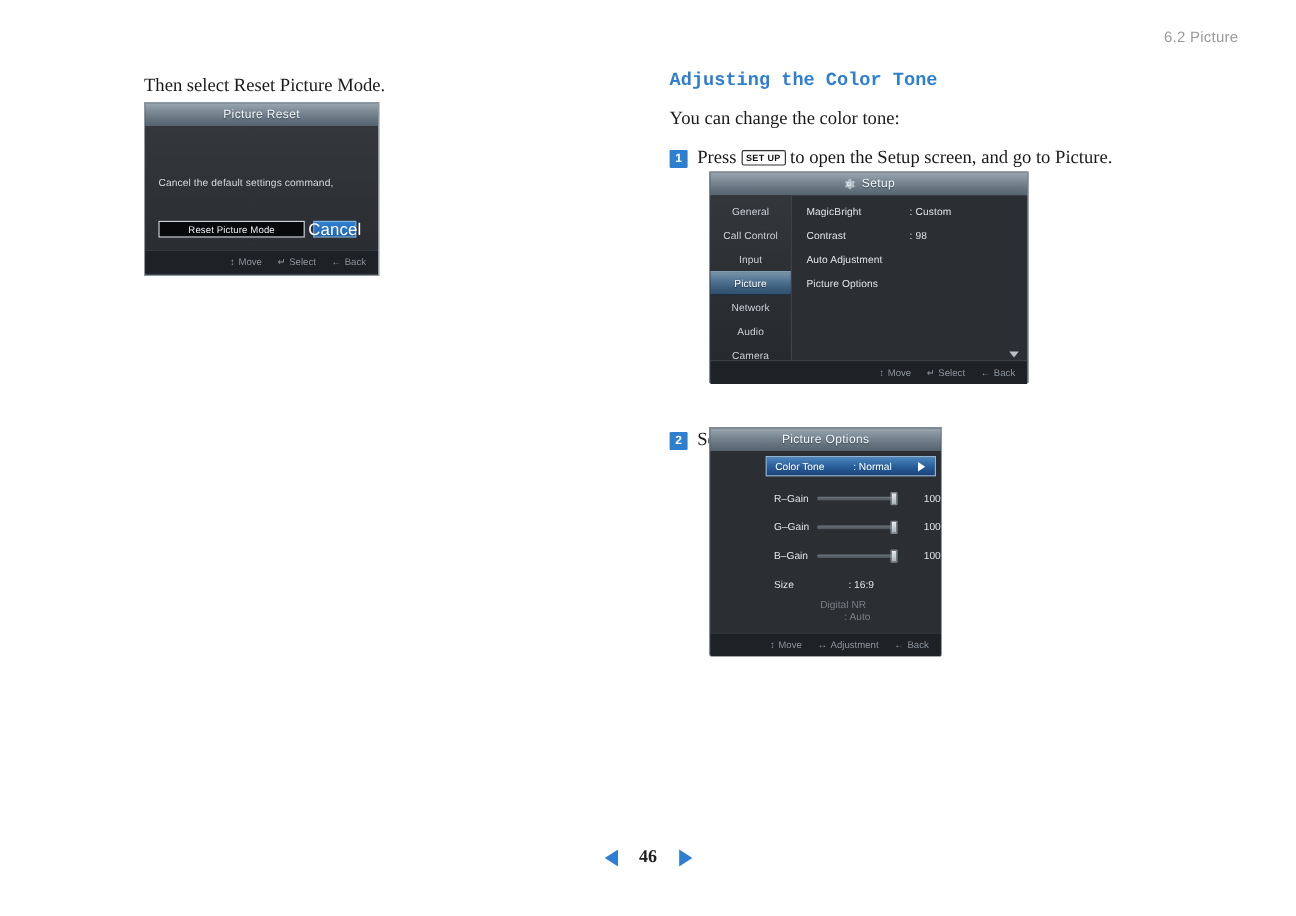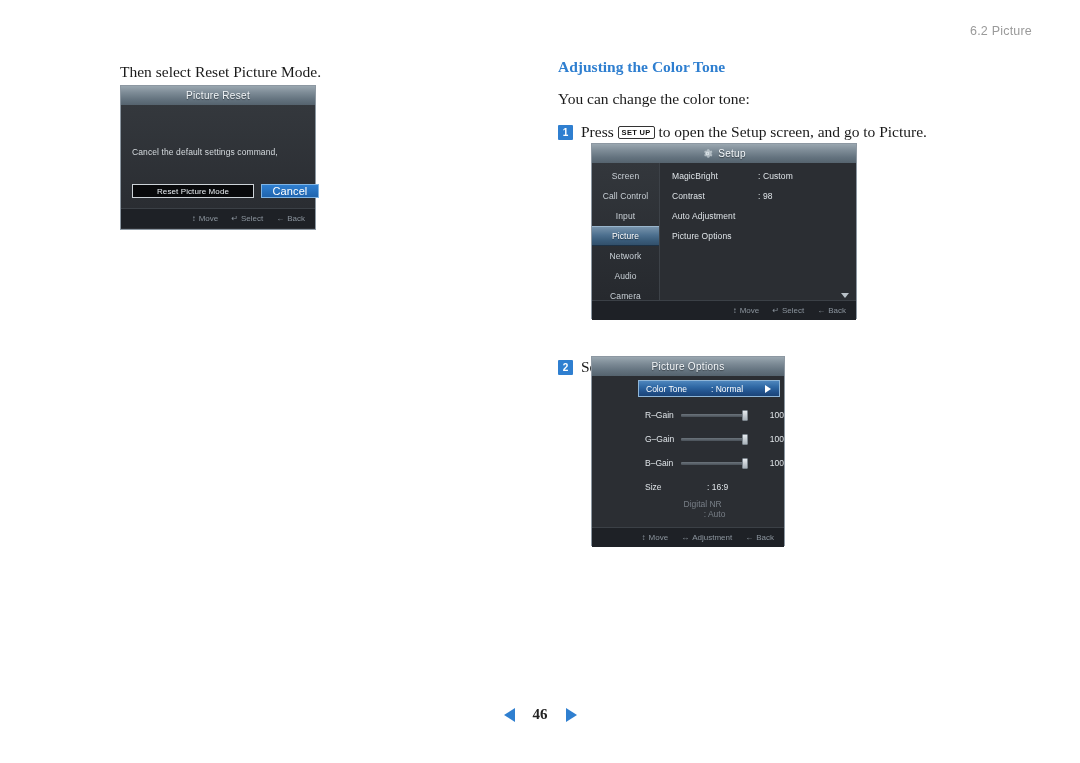--- a/index.html
+++ b/index.html
@@ -39,21 +39,21 @@
     line-height: 1.5;
   }
 
   
   .col-right {
     position: absolute;
     left: 558px; top: 58px;
     width: 470px;
   }
   .section-title {
-    font-family: Liberation Serif, serif;
+    font-family: Liberation Mono, monospace;
     font-weight: bold;
     font-size: 15.5px;
     color: #2f7fd0;
     margin-bottom: 14px;
   }
   .lead-text {
     font-family: "Liberation Serif", serif;
     font-size: 15.5px;
     color: #1a1a1a;
     margin-bottom: 14px;
@@ -149,25 +149,25 @@
   .btn-reset {
     width: 122px; height: 14px;
     background: #08090b;
     border: 1px solid #cdd3d8;
     color: #e9eef2;
     font-size: 8px;
     display: flex; align-items: center; justify-content: center;
     letter-spacing: 0.1px;
   }
   .btn-cancel {
-    width: 58px; height: 14px;
+    width: 36px; height: 14px;
     background: linear-gradient(to bottom, #2f7fd0 0%, #1f64ae 100%);
     border: 1px solid #7fb4e4;
     color: #ffffff;
-    font-size: 11px;
+    font-size: 14px;
     display: flex; align-items: center; justify-content: center;
     letter-spacing: 0.1px;
   }
   .osd-footer {
     height: 20px;
     background: #1e2126;
     border-top: 1px solid #3b4046;
     display: flex;
     align-items: center;
     justify-content: flex-end;
@@ -390,21 +390,21 @@
         <span class="gear-icon">
           <svg viewBox="0 0 24 24" width="11" height="11">
             <path fill="#e8eef3" d="M12 8.4a3.6 3.6 0 1 0 0 7.2 3.6 3.6 0 0 0 0-7.2zm0 5.6a2 2 0 1 1 0-4 2 2 0 0 1 0 4z"></path>
             <path fill="#e8eef3" d="M21 12c0-.5-.05-1-.14-1.46l2.02-1.5-2-3.46-2.36.92c-.72-.63-1.56-1.12-2.48-1.43L15.7 2.6h-4l-.34 2.47c-.92.31-1.76.8-2.48 1.43l-2.36-.92-2 3.46 2.02 1.5C6.45 11 6.4 11.5 6.4 12s.05 1 .14 1.46l-2.02 1.5 2 3.46 2.36-.92c.72.63 1.56 1.12 2.48 1.43l.34 2.47h4l.34-2.47c.92-.31 1.76-.8 2.48-1.43l2.36.92 2-3.46-2.02-1.5c.09-.46.14-.96.14-1.46z" opacity=".55"></path>
           </svg>
         </span>
         <span>Setup</span>
       </div>
       <div class="setup-main">
         <div class="setup-side">
-          <div class="side-item">Screen</div>
+          <div class="side-item">General</div>
           <div class="side-item">Call Control</div>
           <div class="side-item">Input</div>
           <div class="side-item active">Picture</div>
           <div class="side-item">Network</div>
           <div class="side-item">Audio</div>
           <div class="side-item">Camera</div>
         </div>
         <div class="setup-list">
           <div class="setup-row">
             <span class="lbl">MagicBright</span>

